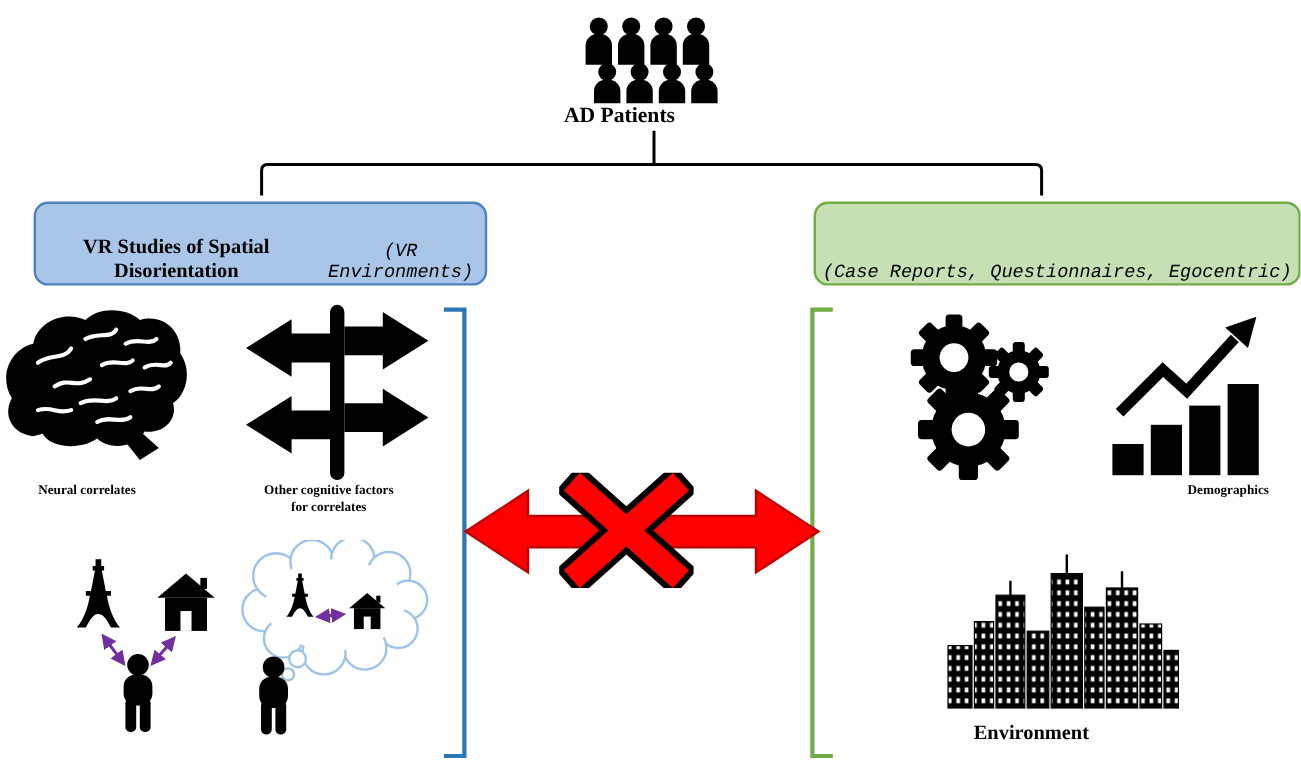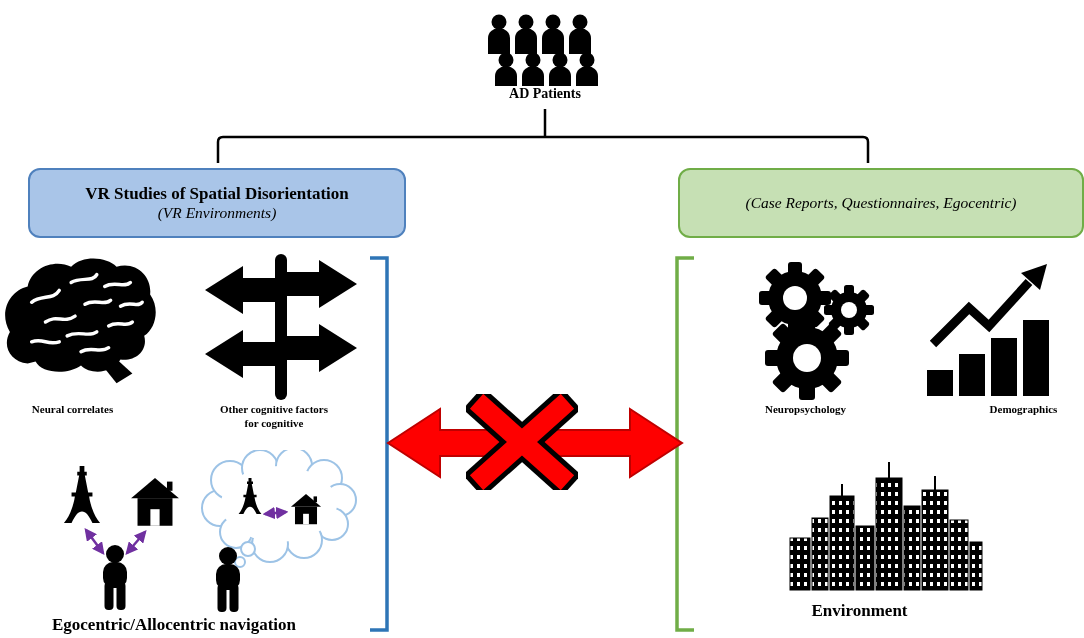--- a/index.html
+++ b/index.html
@@ -1,24 +1,24 @@
 <!DOCTYPE html>
 <html style="--vr-box-fill: #a9c5e8; --vr-box-border: #4f81bd; --rw-box-fill: #c6e0b4; --rw-box-border: #70ad47; --bracket-left: #2e75b6; --bracket-right: #70ad47; --arrow-red: #fe0000; --cross-red: #fe0000; --cross-outline: #000000; --purple-arrow: #7030a0; --bubble-outline: #9dc3e6;"><head>
 <meta charset="utf-8">
 <style>
   html,body{margin:0;padding:0;background:#fff;}
   .canvas{position:relative;width:1084px;height:638px;background:#fff;overflow:hidden;
           font-family:"Liberation Serif","DejaVu Serif",serif;color:#000;}
   .abs{position:absolute;}
   .lbl{position:absolute;font-weight:bold;font-size:11px;text-align:center;line-height:1.25;}
-  .hdr{position:absolute;font-weight:bold;font-size:14px;text-align:center;}
-  .box{position:absolute;border-radius:12px;display:flex;flex-direction:column;
-       align-items:center;justify-content:center;text-align:center;}
+  .hdr{position:absolute;font-weight:bold;font-size:18px;text-align:left;}
+  .box{position:absolute;border-radius:12px;display:flex;flex-direction:row;
+       align-items:flex-end;justify-content:center;text-align:center;}
   .box .t{font-weight:bold;font-size:17px;}
-  .box .s{font-style:italic;font-size:15.5px;}
+  .box .s{font-style:italic;font-size:15.5px;font-family:Liberation Mono, monospace;}
   .vrbox{left:28px;top:168px;width:374px;height:66px;background:var(--vr-box-fill);border:2px solid var(--vr-box-border);}
   .rwbox{left:678px;top:168px;width:402px;height:66px;background:var(--rw-box-fill);border:2px solid var(--rw-box-border);}
   .conn{stroke:#000;stroke-width:2.5;fill:none;}
   .bkl{stroke:var(--bracket-left);stroke-width:3.5;fill:none;}
   .bkr{stroke:var(--bracket-right);stroke-width:3.5;fill:none;}
   .arrowred{fill:var(--arrow-red);stroke:#bf0000;stroke-width:2;}
   .xout{stroke:var(--cross-outline);stroke-width:30;stroke-linecap:square;}
   .xin{stroke:var(--cross-red);stroke-width:20;stroke-linecap:square;}
   .purple{stroke:var(--purple-arrow);stroke-width:2.5;fill:none;}
   .bubble{fill:#fff;stroke:var(--bubble-outline);stroke-width:2;}
@@ -83,21 +83,21 @@
 
   <svg class="abs" style="left:196px;top:252px" width="170" height="150" viewBox="0 0 170 150">
     <rect class="ink" x="79" y="2" width="12" height="146" rx="6"></rect>
     <path class="ink" d="M91,20 H123 V8 L161,32 L123,56 V44 H91 Z"></path>
     <path class="ink" d="M79,26 H47 V14 L9,38 L47,62 V50 H79 Z"></path>
     <path class="ink" d="M91,84 H123 V72 L161,96 L123,120 V108 H91 Z"></path>
     <path class="ink" d="M79,90 H47 V78 L9,102 L47,126 V114 H79 Z"></path>
   </svg>
   <div class="lbl" style="left:183px;top:403px;width:182px;">
     <span>Other cognitive factors</span><br>
-    <span>for cognitive</span>
+    <span>for correlates</span>
   </div>
 
   <svg class="abs" style="left:28px;top:450px" width="350" height="165" viewBox="0 0 350 165">
     <defs>
       <marker id="pah" viewBox="0 0 10 10" refX="8" refY="5" markerWidth="5" markerHeight="5" orient="auto-start-reverse">
         <path d="M0,0 L10,5 L0,10 Z" style="fill:var(--purple-arrow)"></path>
       </marker>
       <g id="twr" class="ink">
         <path d="M-2.5,-40 L2.5,-40 L2.5,-34 L5,-34 L5,-30 L3,-30 L6.5,-12 L11,-12 L11,-8 L7.5,-8 C9,2 13,13 19,20 L11,20 C7,12 4,8 0,8 C-4,8 -7,12 -11,20 L-19,20 C-13,13 -9,2 -7.5,-8 L-11,-8 L-11,-12 L-6.5,-12 L-3,-30 L-5,-30 L-5,-34 L-2.5,-34 Z"></path>
       </g>
@@ -134,21 +134,20 @@
       <circle class="bubble" cx="208" cy="82" r="16"></circle>
       <ellipse cx="251" cy="54" rx="58" ry="38" fill="#fff"></ellipse>
       <use href="#twr" transform="translate(222,52) scale(0.6)"></use>
       <use href="#hse" transform="translate(278,58) scale(0.58)"></use>
       <line x1="237" y1="64" x2="258" y2="62" class="purple" marker-start="url(#pah)" marker-end="url(#pah)"></line>
       <circle class="bubble" cx="220" cy="99" r="7"></circle>
       <circle class="bubble" cx="212" cy="112" r="5"></circle>
     </g>
     <use href="#prs" transform="translate(200,132)"></use>
   </svg>
-  <div class="lbl" style="left:4px;top:614px;width:340px;font-size:17px;">Egocentric/Allocentric navigation</div>
 
   <svg class="abs" style="left:385px;top:404px" width="300" height="78" viewBox="0 0 300 78">
     <polygon class="arrowred" points="3,39 55,5 55,26 245,26 245,5 297,39 245,73 245,52 55,52 55,73"></polygon>
   </svg>
 
   <svg class="abs" style="left:466px;top:394px" width="112" height="96" viewBox="0 0 112 96">
     <line x1="18" y1="14" x2="94" y2="82" class="xout"></line>
     <line x1="94" y1="14" x2="18" y2="82" class="xout"></line>
     <line x1="18" y1="14" x2="94" y2="82" class="xin"></line>
     <line x1="94" y1="14" x2="18" y2="82" class="xin"></line>
@@ -173,21 +172,20 @@
     </g>
     <g transform="translate(84,102)" class="ink">
       <rect x="-8" y="-42" width="16" height="84" rx="3"></rect>
       <rect x="-8" y="-42" width="16" height="84" rx="3" transform="rotate(45)"></rect>
       <rect x="-8" y="-42" width="16" height="84" rx="3" transform="rotate(90)"></rect>
       <rect x="-8" y="-42" width="16" height="84" rx="3" transform="rotate(135)"></rect>
       <circle r="31"></circle>
         <circle r="14" fill="#fff"></circle>
     </g>
   </svg>
-  <div class="lbl" style="left:718px;top:403px;width:175px;">Neuropsychology</div>
 
   <svg class="abs" style="left:925px;top:260px" width="140" height="140" viewBox="0 0 140 140">
     <rect class="ink" x="2" y="110" width="26" height="26"></rect>
     <rect class="ink" x="34" y="94" width="26" height="42"></rect>
     <rect class="ink" x="66" y="78" width="26" height="58"></rect>
     <rect class="ink" x="98" y="60" width="26" height="76"></rect>
     <path d="M8,84 L44,48 L64,66 L104,22" fill="none" stroke="#000" stroke-width="9"></path>
     <polygon class="ink" points="122,4 115,30 96,13"></polygon>
   </svg>
   <div class="lbl" style="left:946px;top:403px;width:155px;">Demographics</div>

